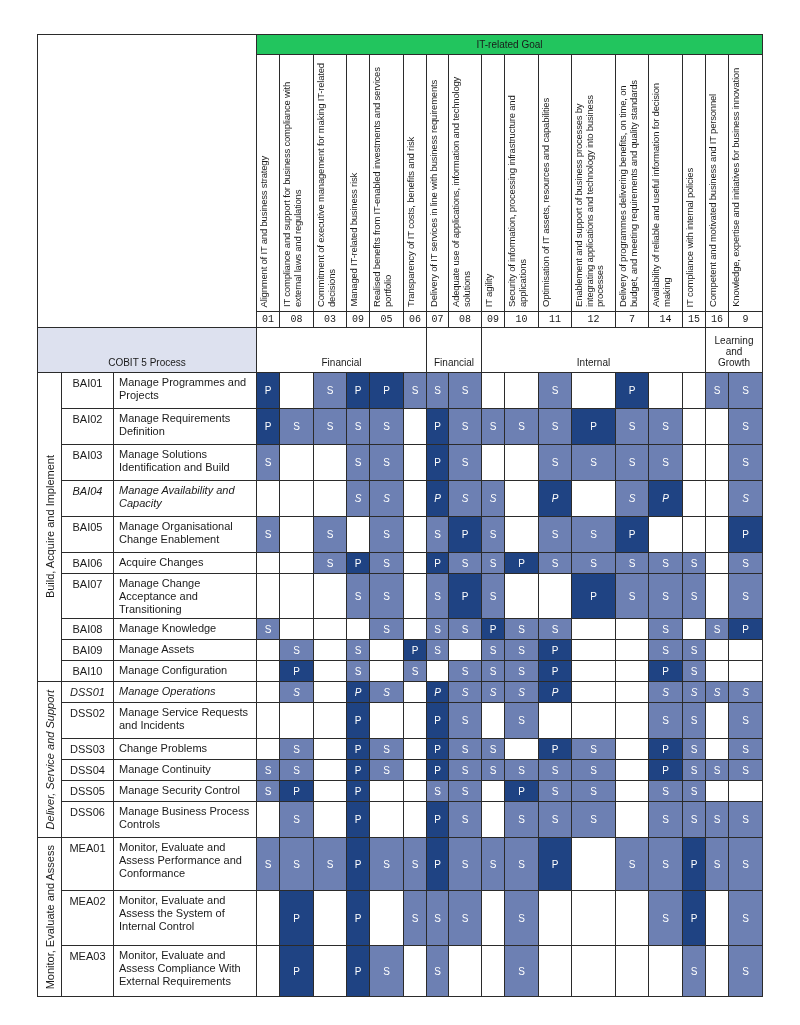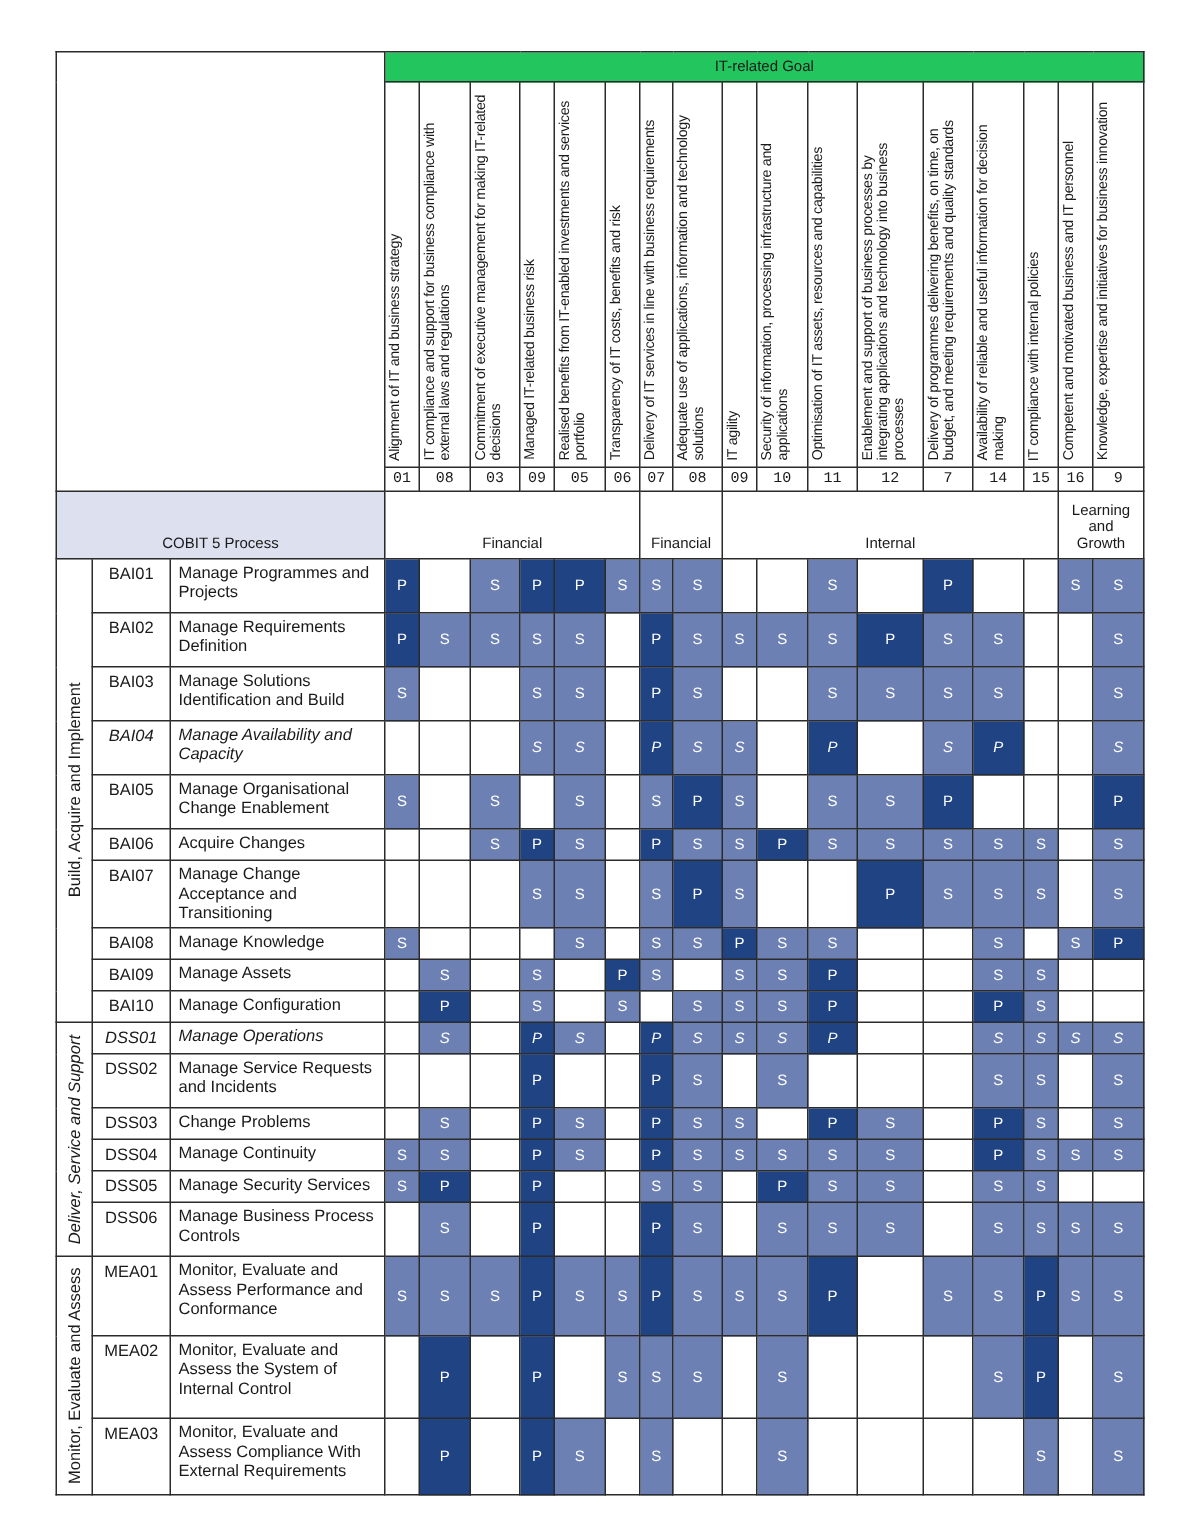--- a/index.html
+++ b/index.html
@@ -427,21 +427,21 @@
         <td class="cell S" style="background: rgb(109, 128, 179);">S</td>
         <td class="cell S" style="background: rgb(109, 128, 179);">S</td>
         <td class="cell"></td>
         <td class="cell P" style="background: rgb(31, 67, 131);">P</td>
         <td class="cell S" style="background: rgb(109, 128, 179);">S</td>
         <td class="cell S" style="background: rgb(109, 128, 179);">S</td>
         <td class="cell S" style="background: rgb(109, 128, 179);">S</td>
       </tr>
       <tr style="height: 21px;">
         <td class="pid">DSS05</td>
-        <td class="pname">Manage Security Services</td>
+        <td class="pname">Manage Security Control</td>
         <td class="cell S" style="background: rgb(109, 128, 179);">S</td>
         <td class="cell P" style="background: rgb(31, 67, 131);">P</td>
         <td class="cell"></td>
         <td class="cell P" style="background: rgb(31, 67, 131);">P</td>
         <td class="cell"></td>
         <td class="cell"></td>
         <td class="cell S" style="background: rgb(109, 128, 179);">S</td>
         <td class="cell S" style="background: rgb(109, 128, 179);">S</td>
         <td class="cell"></td>
         <td class="cell P" style="background: rgb(31, 67, 131);">P</td>

